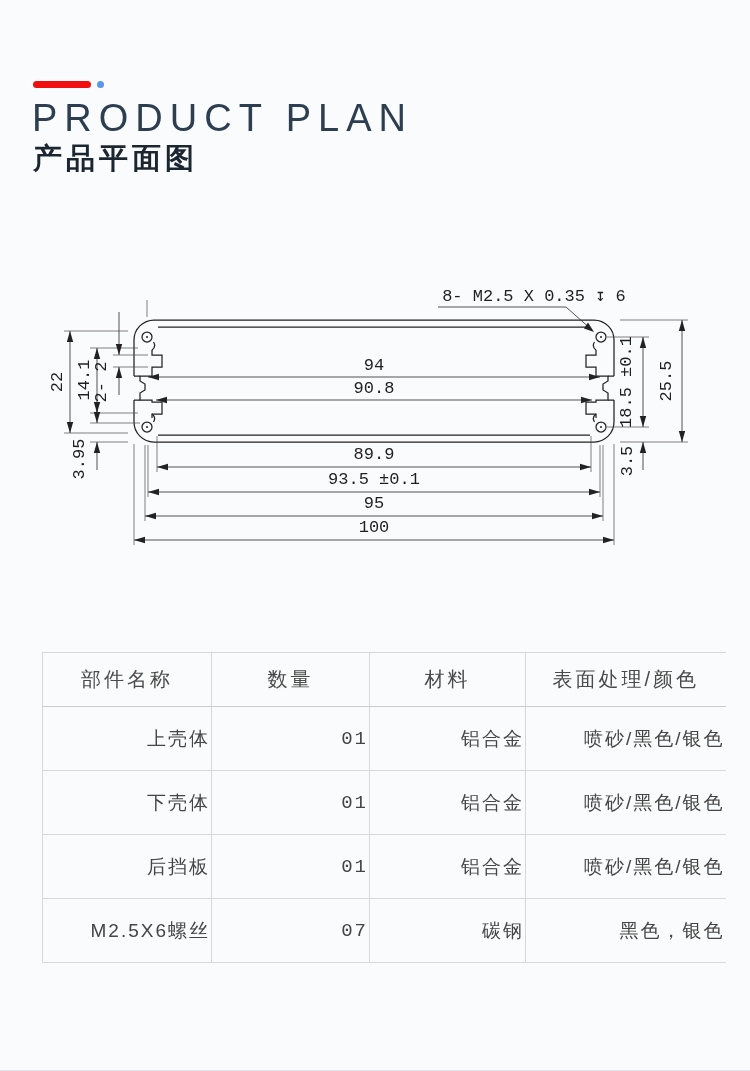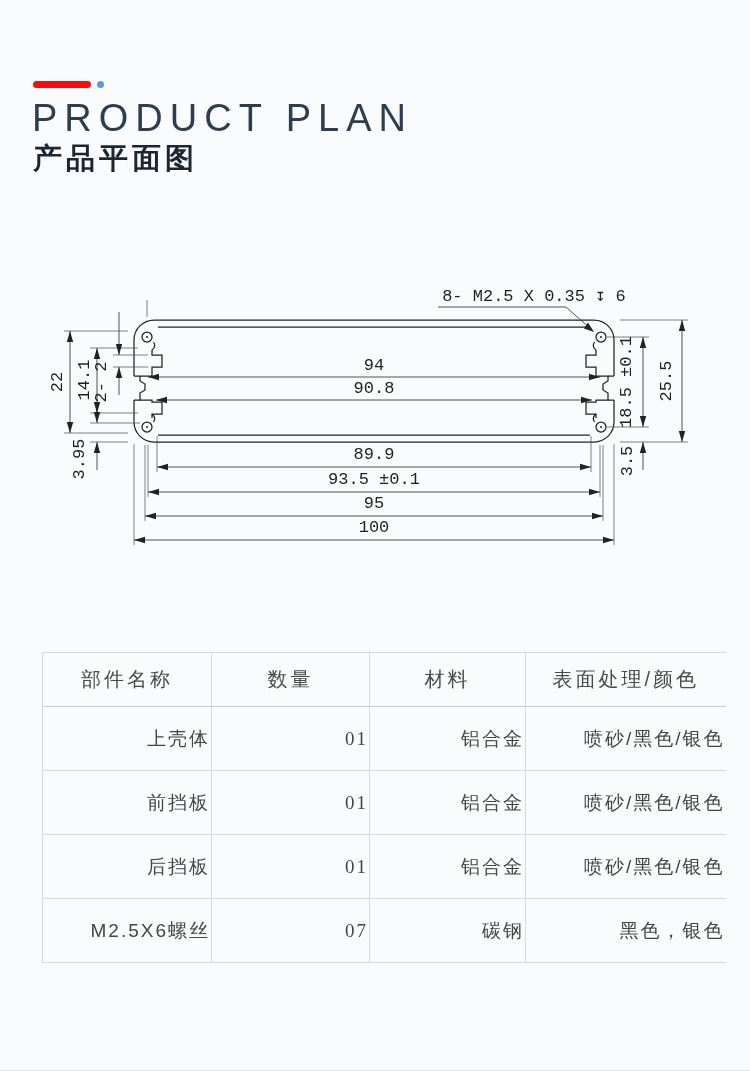--- a/index.html
+++ b/index.html
@@ -47,21 +47,21 @@
     border-bottom:1px solid #c9cbcd;
     text-align:center;vertical-align:middle;
   }
   .parts-table td{
     height:61px;font-size:19px;letter-spacing:2px;
     border-bottom:1px solid var(--line);
     text-align:right;vertical-align:middle;
   }
   .parts-table th:first-child, .parts-table td:first-child{border-left:1px solid var(--line);}
   .parts-table th.vdiv, .parts-table td.vdiv{border-right:1px solid var(--line);margin-left:7px;}
-  .qty{font-family:Liberation Serif, serif;font-size:19px;letter-spacing:2px;}
+  .qty{font-family:Liberation Mono, monospace;font-size:19px;letter-spacing:2px;}
 </style>
 </head>
 <body style="background: rgb(250, 251, 253);">
 
 <div class="accent-bar" id="accentBar" style="background: rgb(240, 16, 16);"></div>
 <div class="accent-dot" id="accentDot" style="background: rgb(91, 151, 232);"></div>
 <div class="page-title">PRODUCT PLAN</div>
 <div class="page-subtitle">产品平面图</div>
 
 <div class="drawing-wrap">
@@ -164,21 +164,21 @@
     </tr>
   </thead>
   <tbody>
     <tr>
       <td class="vdiv">上壳体</td>
       <td class="vdiv qty">01</td>
       <td class="vdiv">铝合金</td>
       <td>喷砂/黑色/银色</td>
     </tr>
     <tr>
-      <td class="vdiv">前挡板</td>
+      <td class="vdiv">下壳体</td>
       <td class="vdiv qty">01</td>
       <td class="vdiv">铝合金</td>
       <td>喷砂/黑色/银色</td>
     </tr>
     <tr>
       <td class="vdiv">后挡板</td>
       <td class="vdiv qty">01</td>
       <td class="vdiv">铝合金</td>
       <td>喷砂/黑色/银色</td>
     </tr>

